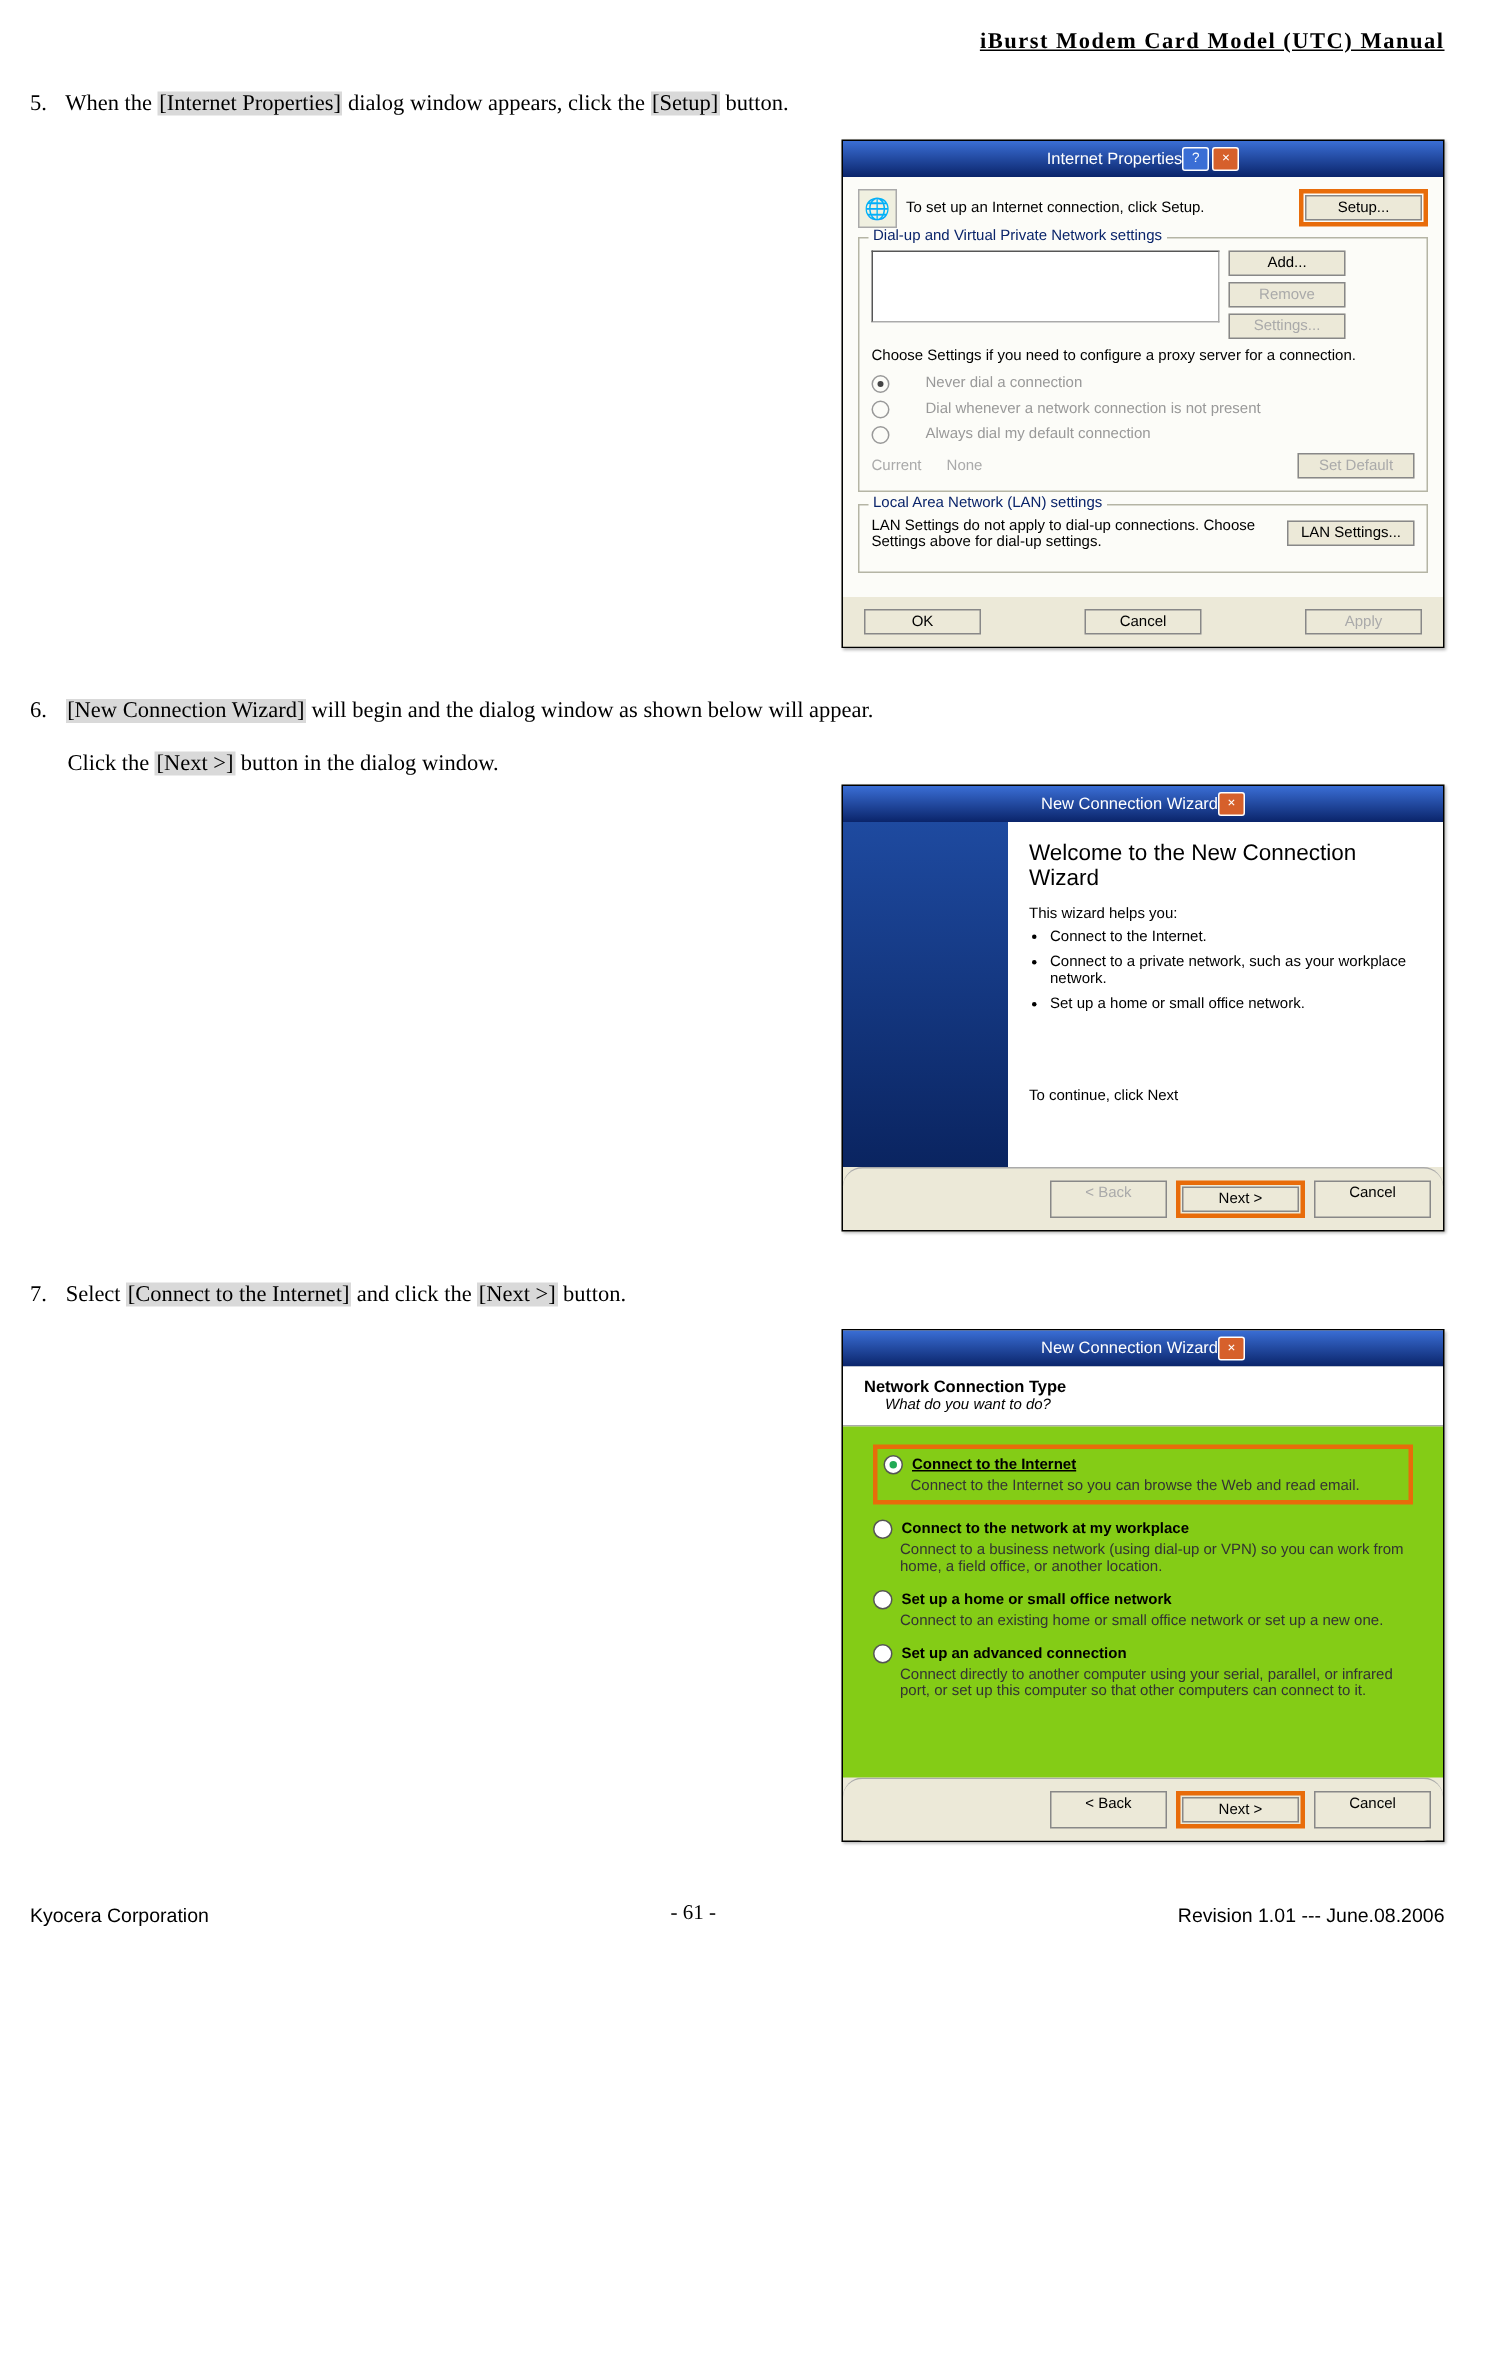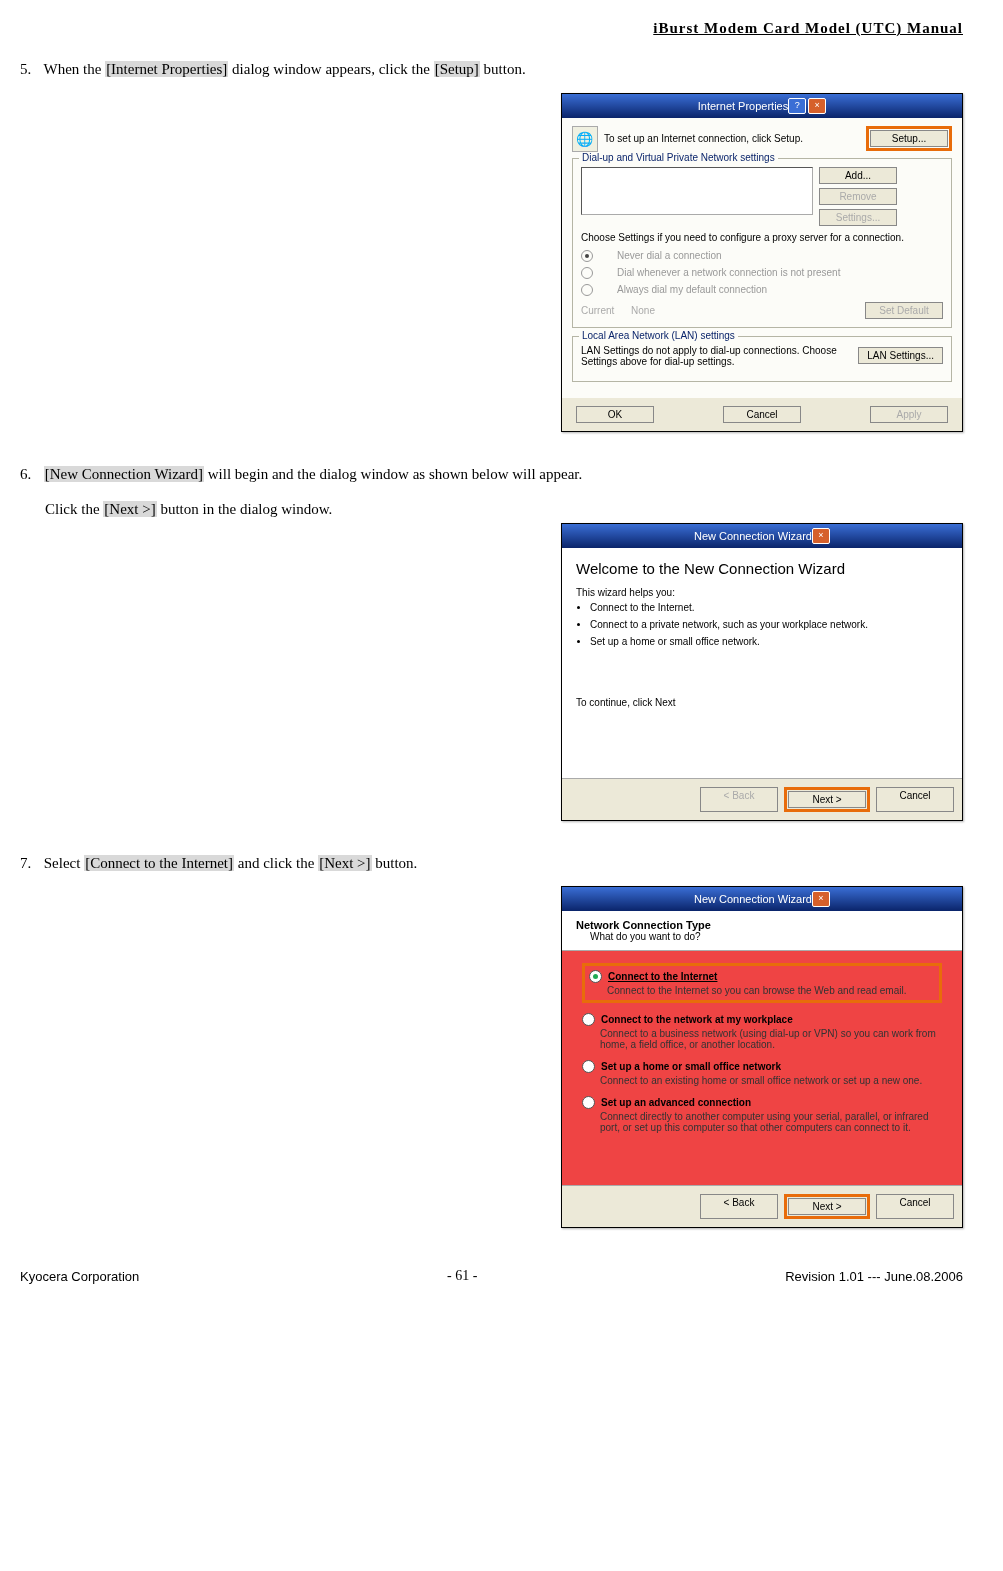--- a/index.html
+++ b/index.html
@@ -198,21 +198,20 @@
     padding: 1px;
   }
   
   .wizard {
     width: 400px;
   }
   .wizard-body {
     display: flex;
     background: #fff;
     min-height: 230px;
-    flex-direction: column;
   }
   .wizard-side {
     width: 110px;
     background: linear-gradient(to bottom, #1e4aa0, #0a2460);
   }
   .wizard-main {
     flex: 1;
     padding: 12px 14px;
     font-size: 10px;
   }
@@ -228,36 +227,38 @@
   .wizard-main li {
     margin-bottom: 6px;
   }
   .wizard-footer {
     display: flex;
     justify-content: flex-end;
     gap: 6px;
     padding: 8px;
     background: #ece9d8;
     border-top: 1px solid #aaa;
+    border-radius: 13px;
   }
   .wizard-header {
     background: #fff;
     padding: 8px 14px;
     border-bottom: 1px solid #aaa;
   }
   .wizard-header .wh-title {
     font-weight: bold;
     font-size: 11px;
   }
   .wizard-header .wh-sub {
     margin-left: 14px;
     font-size: 10px;
+    font-style: italic;
   }
   .wizard-body2 {
-    background: #ef4444;
+    background: #84cc16;
     padding: 12px 20px;
     min-height: 210px;
     font-size: 10px;
   }
   .opt {
     margin-bottom: 10px;
   }
   .opt-row {
     display: flex;
     align-items: center;

